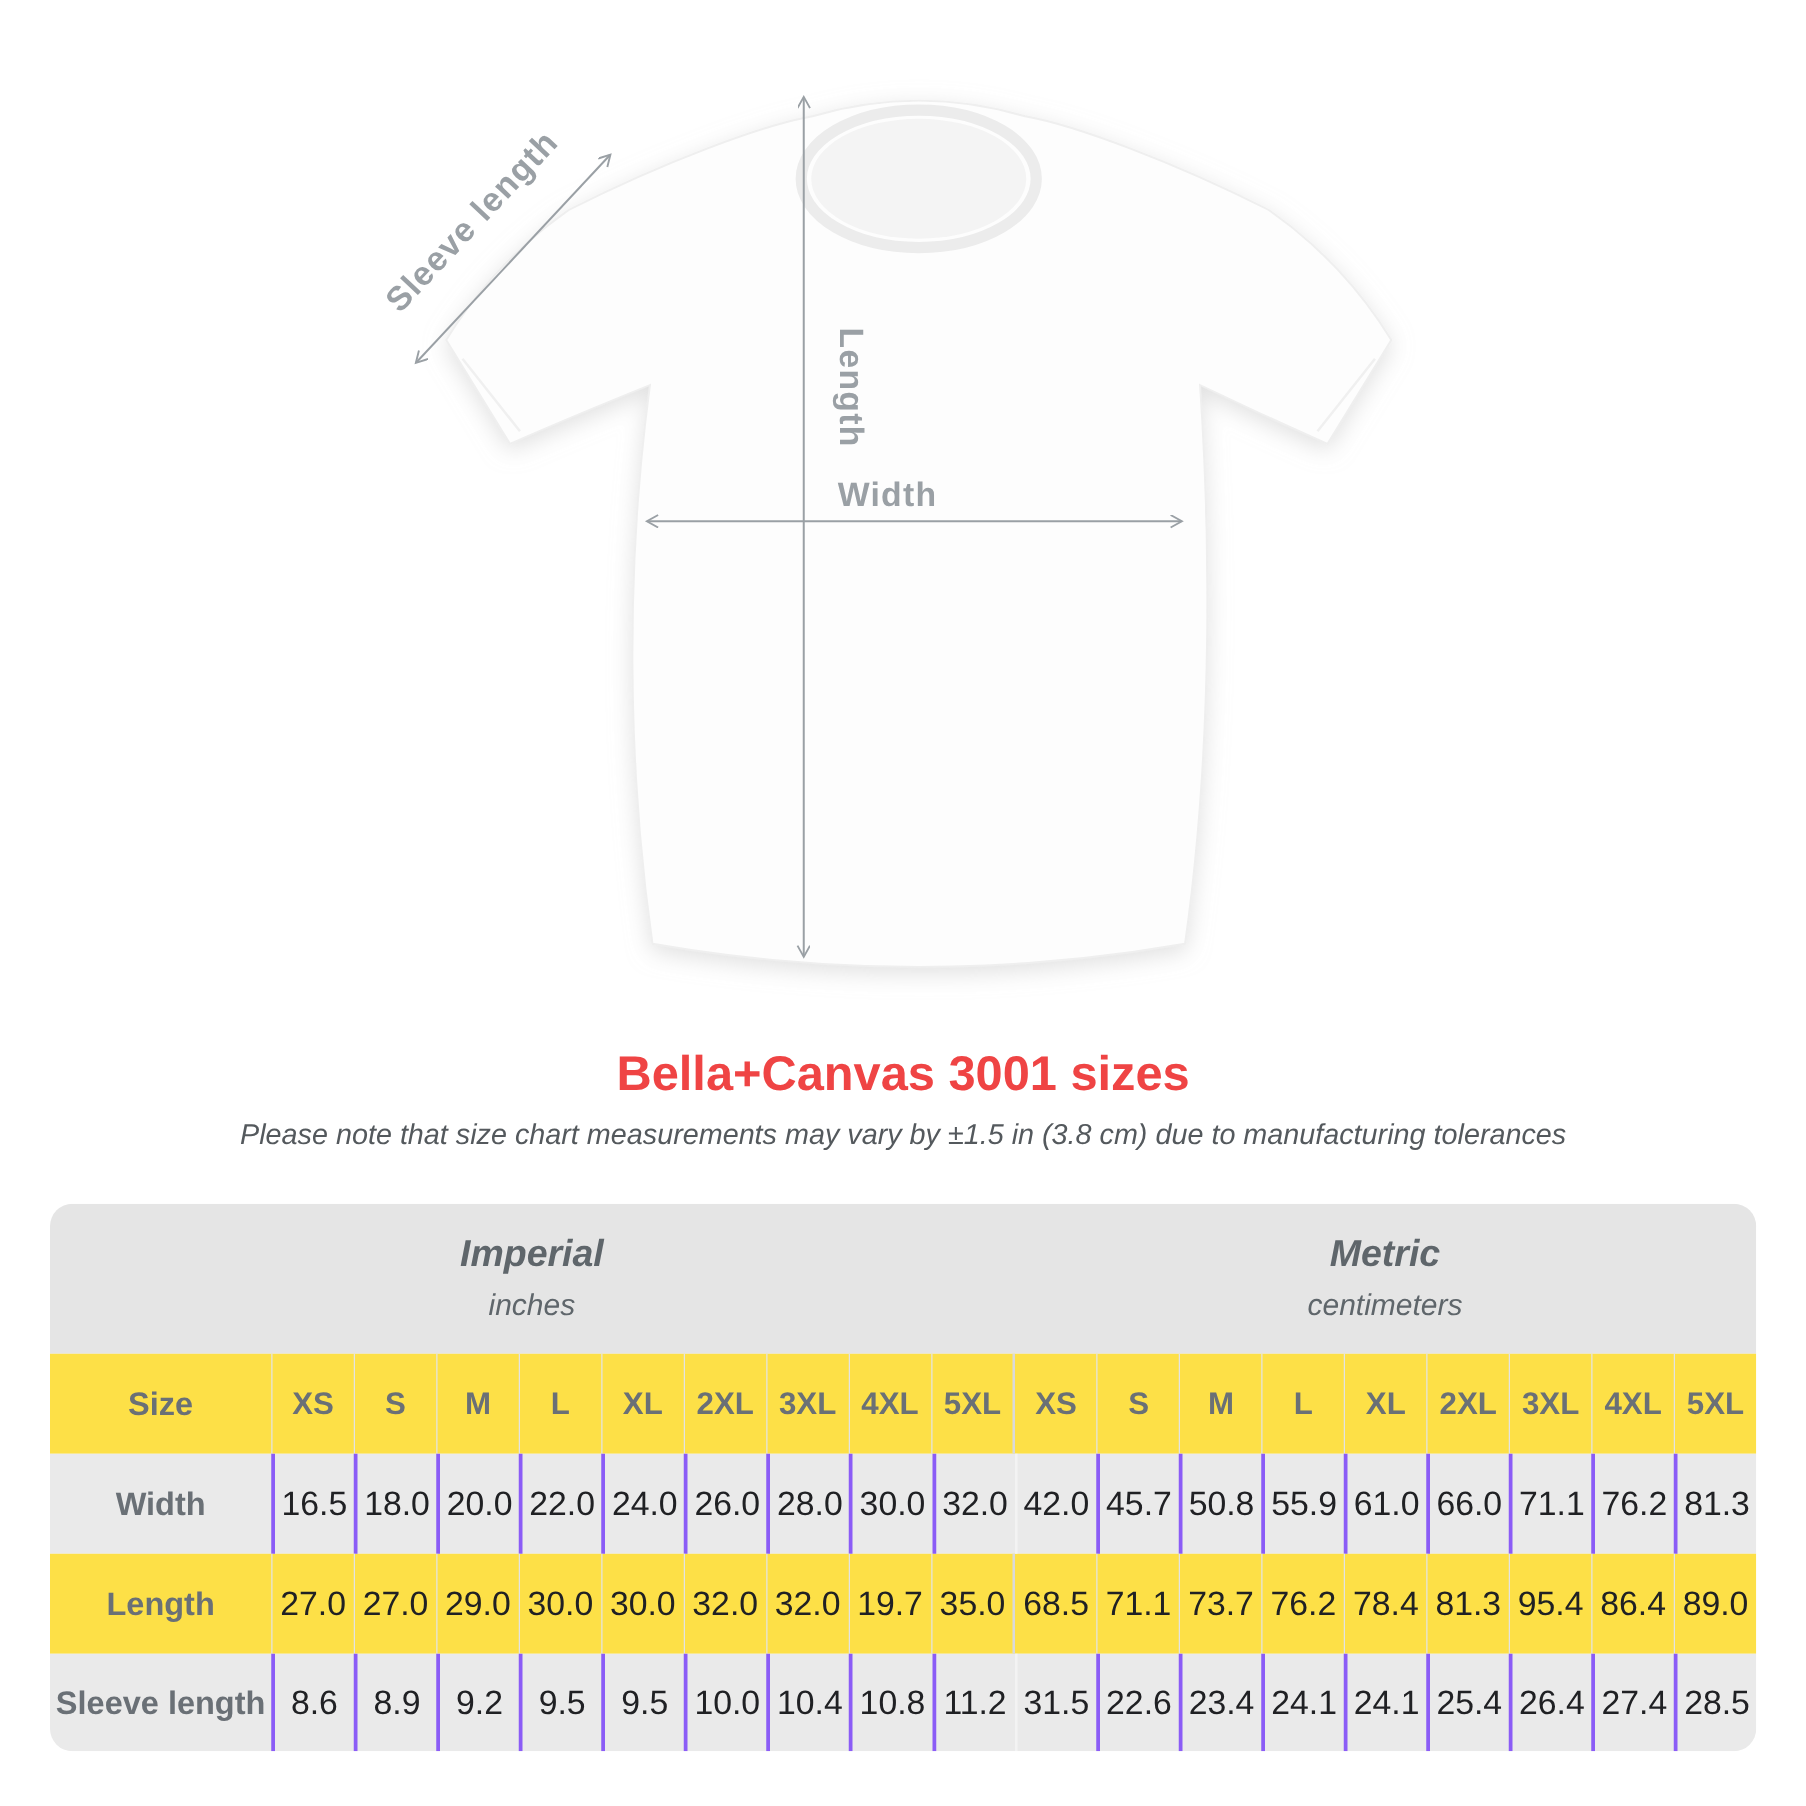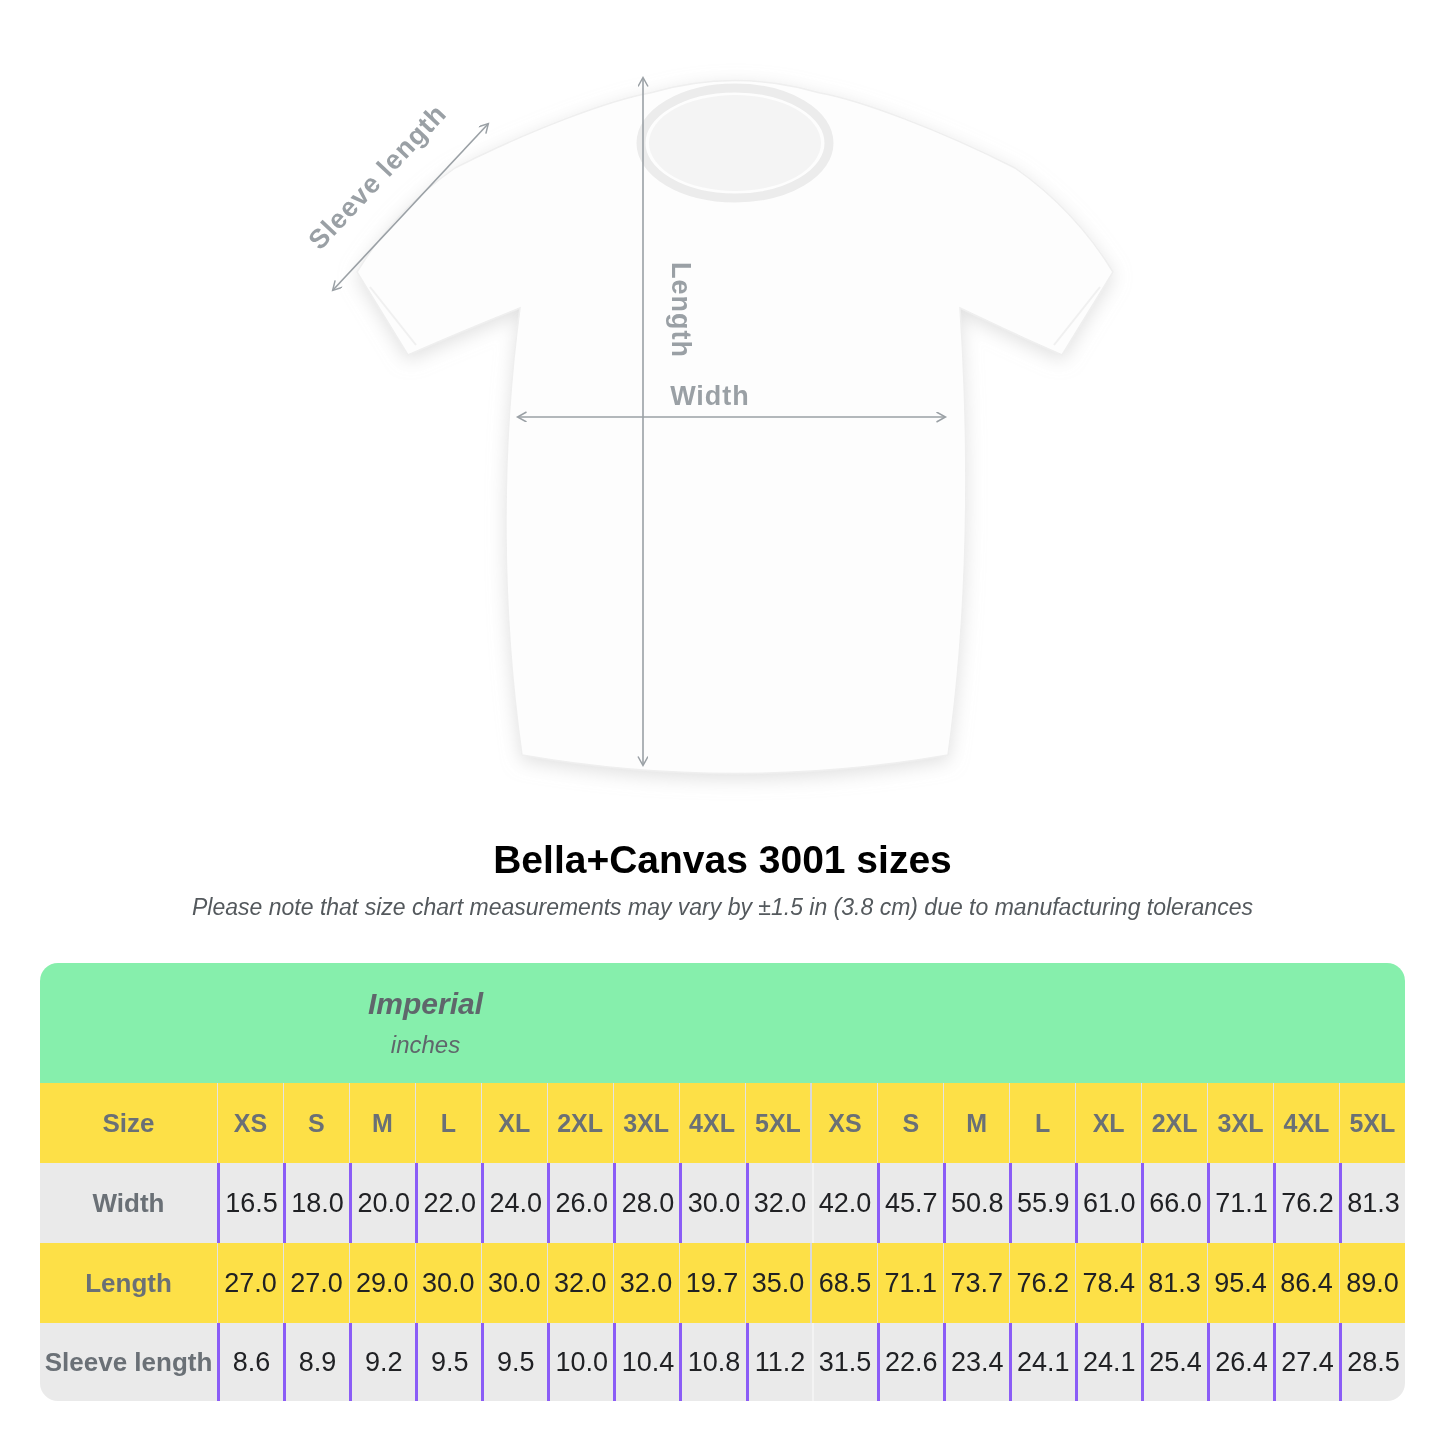--- a/index.html
+++ b/index.html
@@ -11,39 +11,39 @@
   }
 
   
   .diagram { position:absolute; left:300px; top:55px; width:850px; height:762px; }
   .diagram svg { width:100%; height:100%; display:block; }
   .diag-label { font-family:"Liberation Sans", sans-serif; font-weight:bold; font-size:27px; fill:#9aa0a5; letter-spacing:1px; }
 
   
   .chart-title {
     position:absolute; top:838px; left:0; width:100%;
-    text-align:center; font-size:39px; font-weight:bold; color:#000000;
+    text-align:center; font-size:39px; font-weight:bold; color:#ef4444;
   }
   .chart-note {
     position:absolute; top:894px; left:0; width:100%;
     text-align:center; font-style:italic; font-size:23px; color:#54595d;
   }
 
   
   .size-table {
     position:absolute; left:40px; top:963px; width:1365px;
     border-radius:18px; overflow:hidden;
   }
   .t-row { display:flex; width:100%; }
   .t-cell {
     display:flex; flex-direction:column; align-items:center; justify-content:center;
     flex:1 1 0; min-width:0;
   }
   .label-col { flex:0 0 177px; }
-  .band { height:120px; background:#86efac; }
+  .band { height:120px; background:#e5e5e5; }
   .band .t-cell { color:#5f666b; }
   .band-name { font-weight:bold; font-style:italic; font-size:30px; }
   .band-unit { font-style:italic; font-size:24px; margin-top:10px; }
   .band-imperial { flex:0 0 771px; }   
   .band-metric { flex:1 1 0; }
 
   .row-sizes  { height:80px; background:#ffffff; }
   .row-data   { height:80px; }
   .row-data.last { height:78px; }
   .row-white  { background:#fde047; }
@@ -108,20 +108,24 @@
 
 <div class="chart-title">Bella+Canvas 3001 sizes</div>
 <div class="chart-note">Please note that size chart measurements may vary by ±1.5 in (3.8 cm) due to manufacturing tolerances</div>
 
 <div class="size-table">
 
   <div class="t-row band">
     <div class="t-cell band-imperial">
       <div class="band-name">Imperial</div>
       <div class="band-unit">inches</div>
+    </div>
+    <div class="t-cell band-metric">
+      <div class="band-name">Metric</div>
+      <div class="band-unit">centimeters</div>
     </div>
   </div>
 
   <div id="table-body">
       <div class="t-row row-sizes row-white">
         <div class="t-cell label-col corner-cell">Size</div>
         <div class="t-cell head-cell">XS</div>
         <div class="t-cell head-cell">S</div>
         <div class="t-cell head-cell">M</div>
         <div class="t-cell head-cell">L</div>

